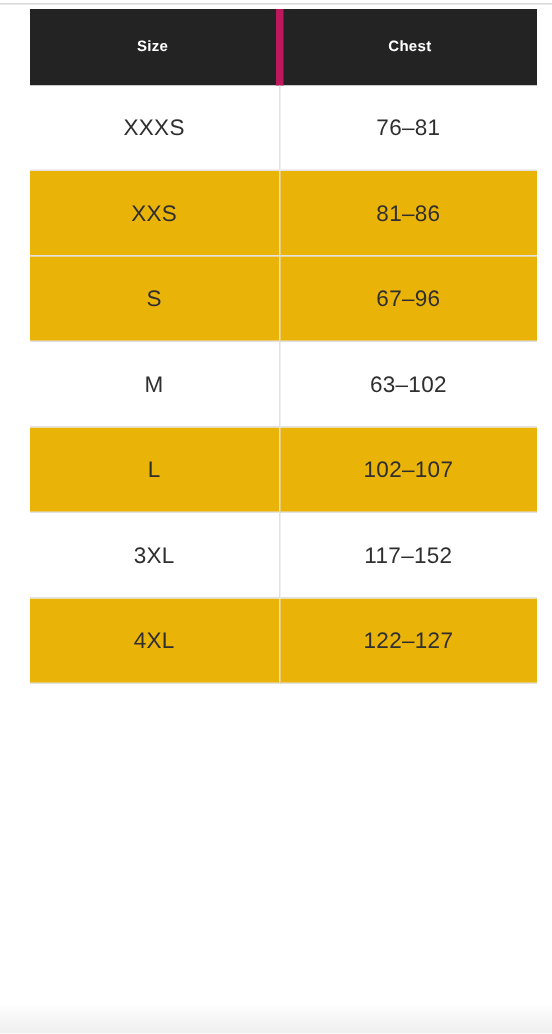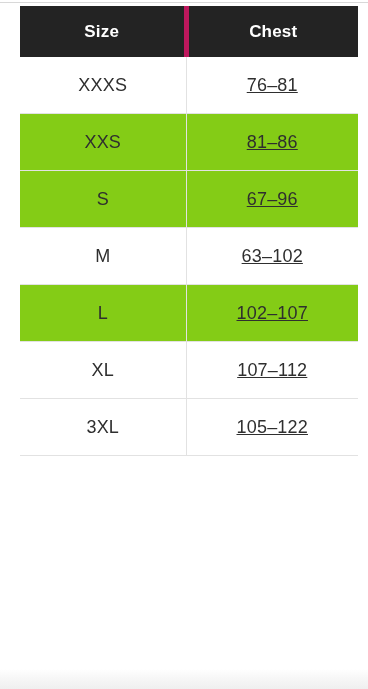--- a/index.html
+++ b/index.html
@@ -43,52 +43,51 @@
     width: 338px;
     border-collapse: collapse;
     table-layout: fixed;
   }
   table.size-table col.col-size { width: 166px; }
   table.size-table col.col-chest { width: 172px; }
 
   thead th {
     background: #232323;
     color: #ffffff;
-    font-size: 17px;
+    font-size: 10px;
     font-weight: bold;
     letter-spacing: 0.2px;
     height: 51px;
     padding: 0;
     vertical-align: middle;
     border: 0;
   }
   thead th.cell-divider {
     border-left: 5px solid #be185d;
   }
 
   tbody td {
     height: 56px;
     padding: 0;
     text-align: center;
     vertical-align: middle;
-    font-size: 18px;
+    font-size: 15px;
     font-weight: normal;
     color: #2f2f2f;
     letter-spacing: 0.2px;
     border-bottom: 1px solid #e2e2e2;
   }
   tbody td.cell-divider {
     border-left: 1px solid #e2e2e2;
-    text-decoration: underline;
   }
   tbody tr.row-odd td {
     background: #ffffff;
   }
   tbody tr.row-even td {
-    background: #84cc16;
+    background: #eab308;
   }
 
   
   .bottom-fade {
     position: absolute;
     left: 0;
     bottom: 0;
     width: 368px;
     height: 20px;
     background: linear-gradient(to bottom, #ffffff 0%, #f7f7f7 45%, #efefef 100%);
@@ -128,26 +127,26 @@
           </tr>
           <tr class="row-odd">
             <td>M</td>
             <td class="cell-divider">63–102</td>
           </tr>
           <tr class="row-even">
             <td>L</td>
             <td class="cell-divider">102–107</td>
           </tr>
           <tr class="row-odd">
-            <td>XL</td>
-            <td class="cell-divider">107–112</td>
+            <td>3XL</td>
+            <td class="cell-divider">117–152</td>
           </tr>
-          <tr class="row-odd">
-            <td>3XL</td>
-            <td class="cell-divider">105–122</td>
+          <tr class="row-even">
+            <td>4XL</td>
+            <td class="cell-divider">122–127</td>
           </tr>
         </tbody>
     </table>
   </div>
 
   <div class="bottom-fade"></div>
 
 </div>
 
 </body></html>

